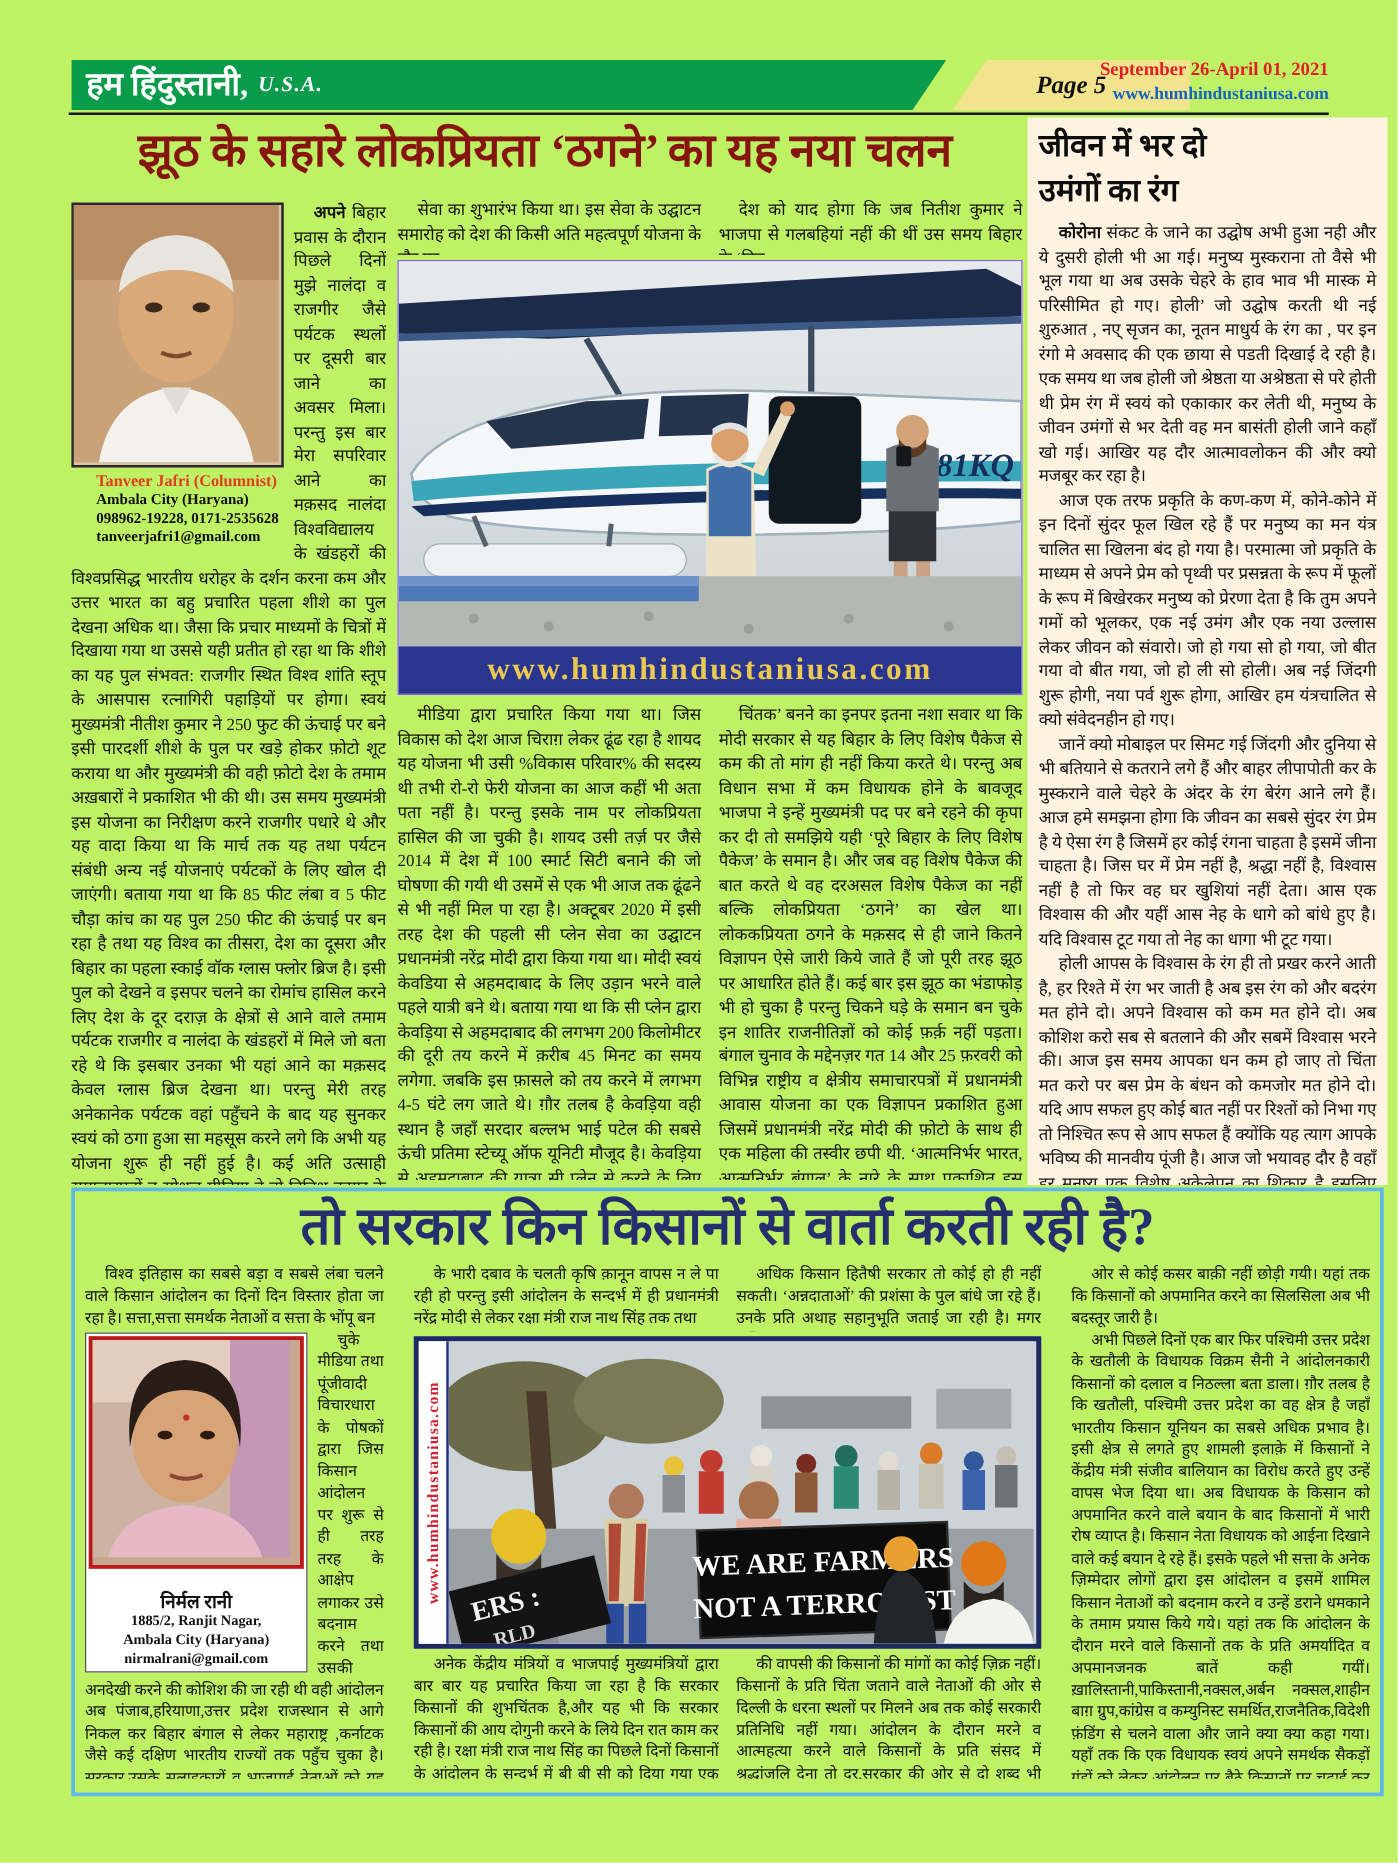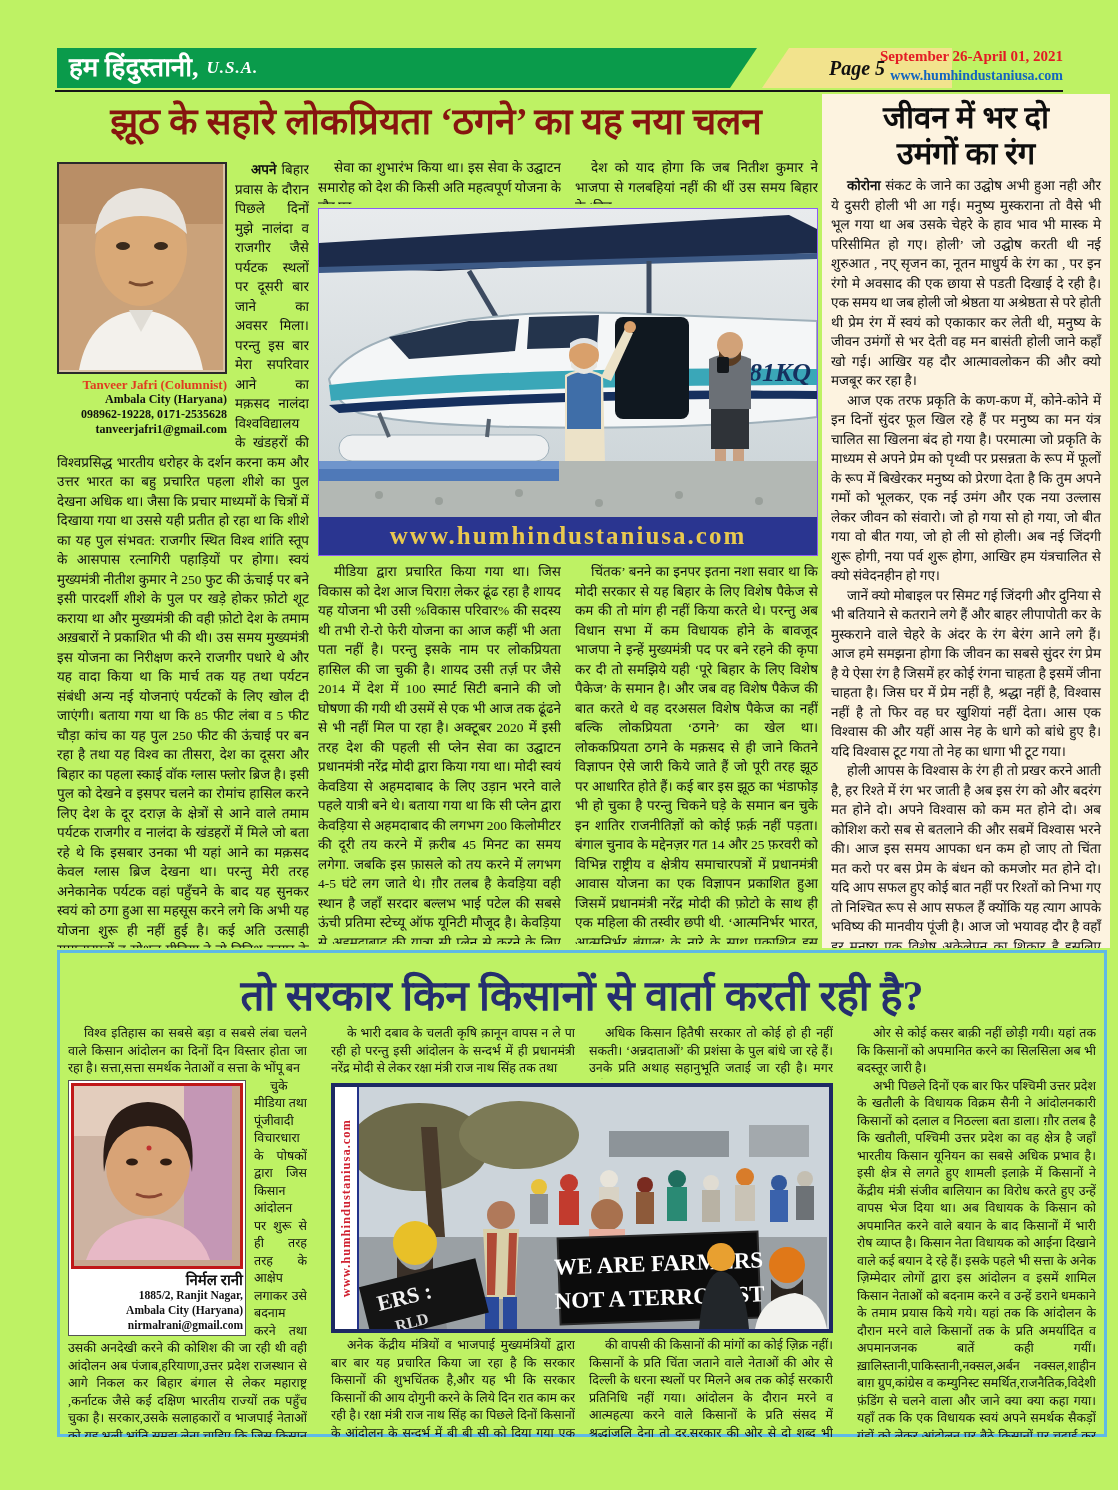--- a/index.html
+++ b/index.html
@@ -22,51 +22,51 @@
   
   .a1-headline{position:absolute;left:57px;top:96px;width:758px;height:52px;
                color:#86150f;font-weight:800;font-size:37px;line-height:52px;
                text-align:center;white-space:nowrap;overflow:hidden;}
   .p{margin:0;text-align:justify;text-indent:16px;}
   .a1-col1{position:absolute;left:57px;top:160px;width:252px;height:788px;overflow:hidden;
            font-size:13.5px;line-height:19.5px;}
   .authorbox{float:left;width:170px;margin:2px 8px 2px 0;}
   .authorbox .photo{border:2px solid #2a2a2a;height:208px;overflow:hidden;background:#d9c2a4;}
   .authorbox .photo svg{display:block;}
-  .cap{ text-align:right;line-height:15px;margin-top:3px;}
+  .cap{ text-align:left;line-height:15px;margin-top:3px;margin-left:20px;}
   .cap .nm{color:#e03c20;font-weight:bold;font-size:13px;display:block;}
   .cap .ln{color:#101010;font-weight:bold;font-size:12px;display:block;}
   .a1-mid{position:absolute;left:318px;top:158px;width:500px;}
   .tworow{display:flex;gap:14px;}
   .tworow > div{width:243px;overflow:hidden;font-size:13.5px;line-height:19.5px;}
   .a1-top > div{height:46px;}
   .photo1{margin-top:4px;border:1px solid #8b5cf6;background:#dfe3e6;}
   .photo1 svg{display:block;}
   .wmbar{height:38px;background:#2a3590;display:flex;align-items:center;justify-content:center;}
   .wmbar span{color:#e9c94f;font-weight:800;font-size:25px;letter-spacing:2px;white-space:nowrap;}
   .a1-bot{margin-top:6px;}
   .a1-bot > div{height:382px;}
   
   .spirit{position:absolute;left:822px;top:94px;width:288px;height:854px;background:#fdf3e0;
           box-sizing:border-box;padding:6px 9px;overflow:hidden;font-size:13.5px;line-height:19.5px;}
-  .spirit h2{margin:0 0 4px 0;text-align:center;font-size:31px;line-height:36px;color:#0d0d0d;}
+  .spirit h2{margin:0 0 4px 0;text-align:left;font-size:25px;line-height:36px;color:#0d0d0d;}
   
   .a2-box{position:absolute;left:57px;top:950px;width:1050px;height:487px;border:3px solid #5fb9e6;
-          box-sizing:border-box;padding:16px 8px;}
+          box-sizing:border-box;padding:2px 8px;}
   .a2-headline{color:#252f6e;font-weight:800;font-size:42px;line-height:54px;height:56px;
                text-align:center;white-space:nowrap;overflow:hidden;}
   .a2-row{display:flex;gap:24px;}
   .a2-col{font-size:12.5px;line-height:17.5px;height:412px;overflow:hidden;}
   .a2-c1{width:250px;}
   .a2-mid{width:502px;}
   .a2-c4{width:250px;}
   .a2-top > div{width:245px;height:54px;overflow:hidden;font-size:12.5px;line-height:17.5px;}
   .authorbox2{float:left;width:172px;border:1px solid #555;padding:2px;margin:2px 8px 2px 0;background:#fff;}
   .authorbox2 .photo{border:3px solid #c01818;height:180px;overflow:hidden;background:#c7a78f;}
-  .cap2{text-align:right;line-height:15px;margin-top:4px;}
+  .cap2{text-align:center;line-height:15px;margin-top:20px;}
   .cap2 .nm{font-weight:bold;font-size:15px;display:block;}
   .cap2 .ln{font-weight:bold;font-size:11.5px;display:block;}
   .photo2{position:relative;margin-top:4px;height:250px;border:4px solid #1d2a63;box-sizing:border-box;background:#cdd4da;}
   .wmstrip{position:absolute;left:0;top:0;bottom:0;width:22px;background:#fff;border-right:2px solid #23338a;
            display:flex;align-items:center;justify-content:center;}
   .wmstrip span{writing-mode:vertical-rl;transform:rotate(180deg);color:#d02030;font-weight:800;
                 font-size:12.5px;letter-spacing:1px;white-space:nowrap;}
   .photo2 svg{display:block;margin-left:24px;}
   .a2-bot{margin-top:4px;}
   .a2-bot > div{width:245px;height:100px;overflow:hidden;font-size:12.5px;line-height:17.5px;}

